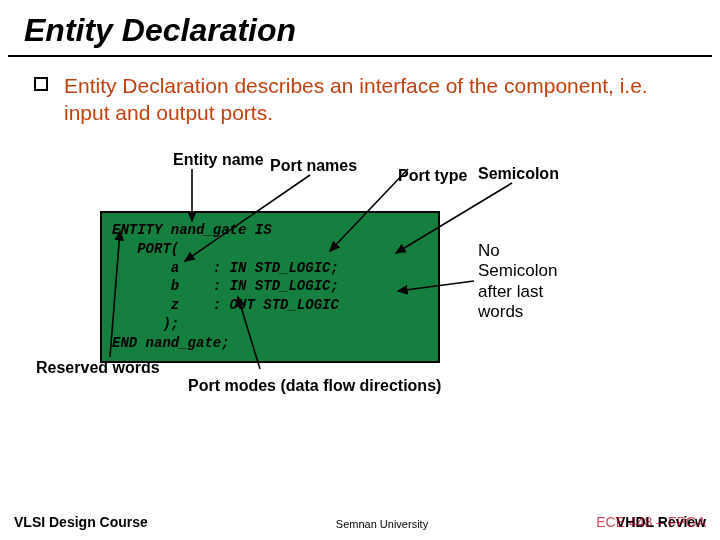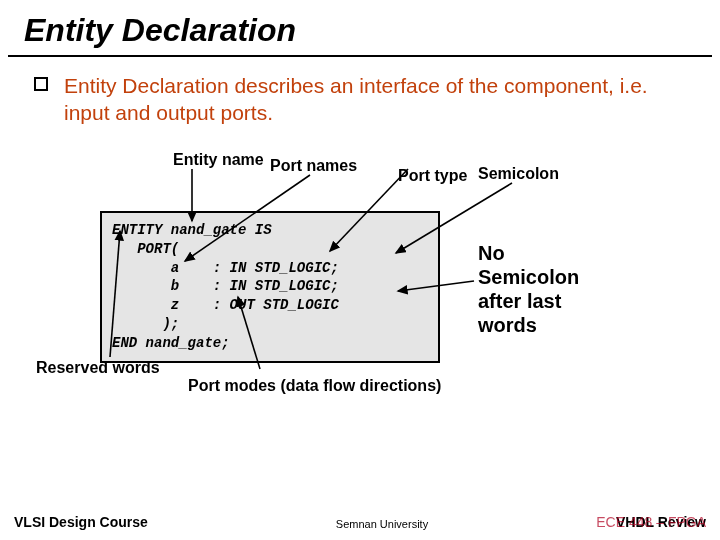--- a/index.html
+++ b/index.html
@@ -52,26 +52,26 @@
     left: 100px; top: 60px;
     width: 340px;
     border: 2px solid #000;
     padding: 8px 10px 8px 10px;
     font-family: "Courier New", monospace;
     font-size: 14px;
     font-weight: bold;
     font-style: italic;
     line-height: 1.35;
     white-space: pre;
-    background: #e5e5e5;
+    background: #15803d;
   }
   .note {
     position: absolute;
-    font-weight: bold;
-    font-size: 20px;
+    font-weight: normal;
+    font-size: 17px;
     line-height: 1.2;
   }
   svg.arrows {
     position: absolute;
     left: 0; top: 0;
     width: 720px; height: 260px;
     pointer-events: none;
   }
   .footer {
     position: absolute;

